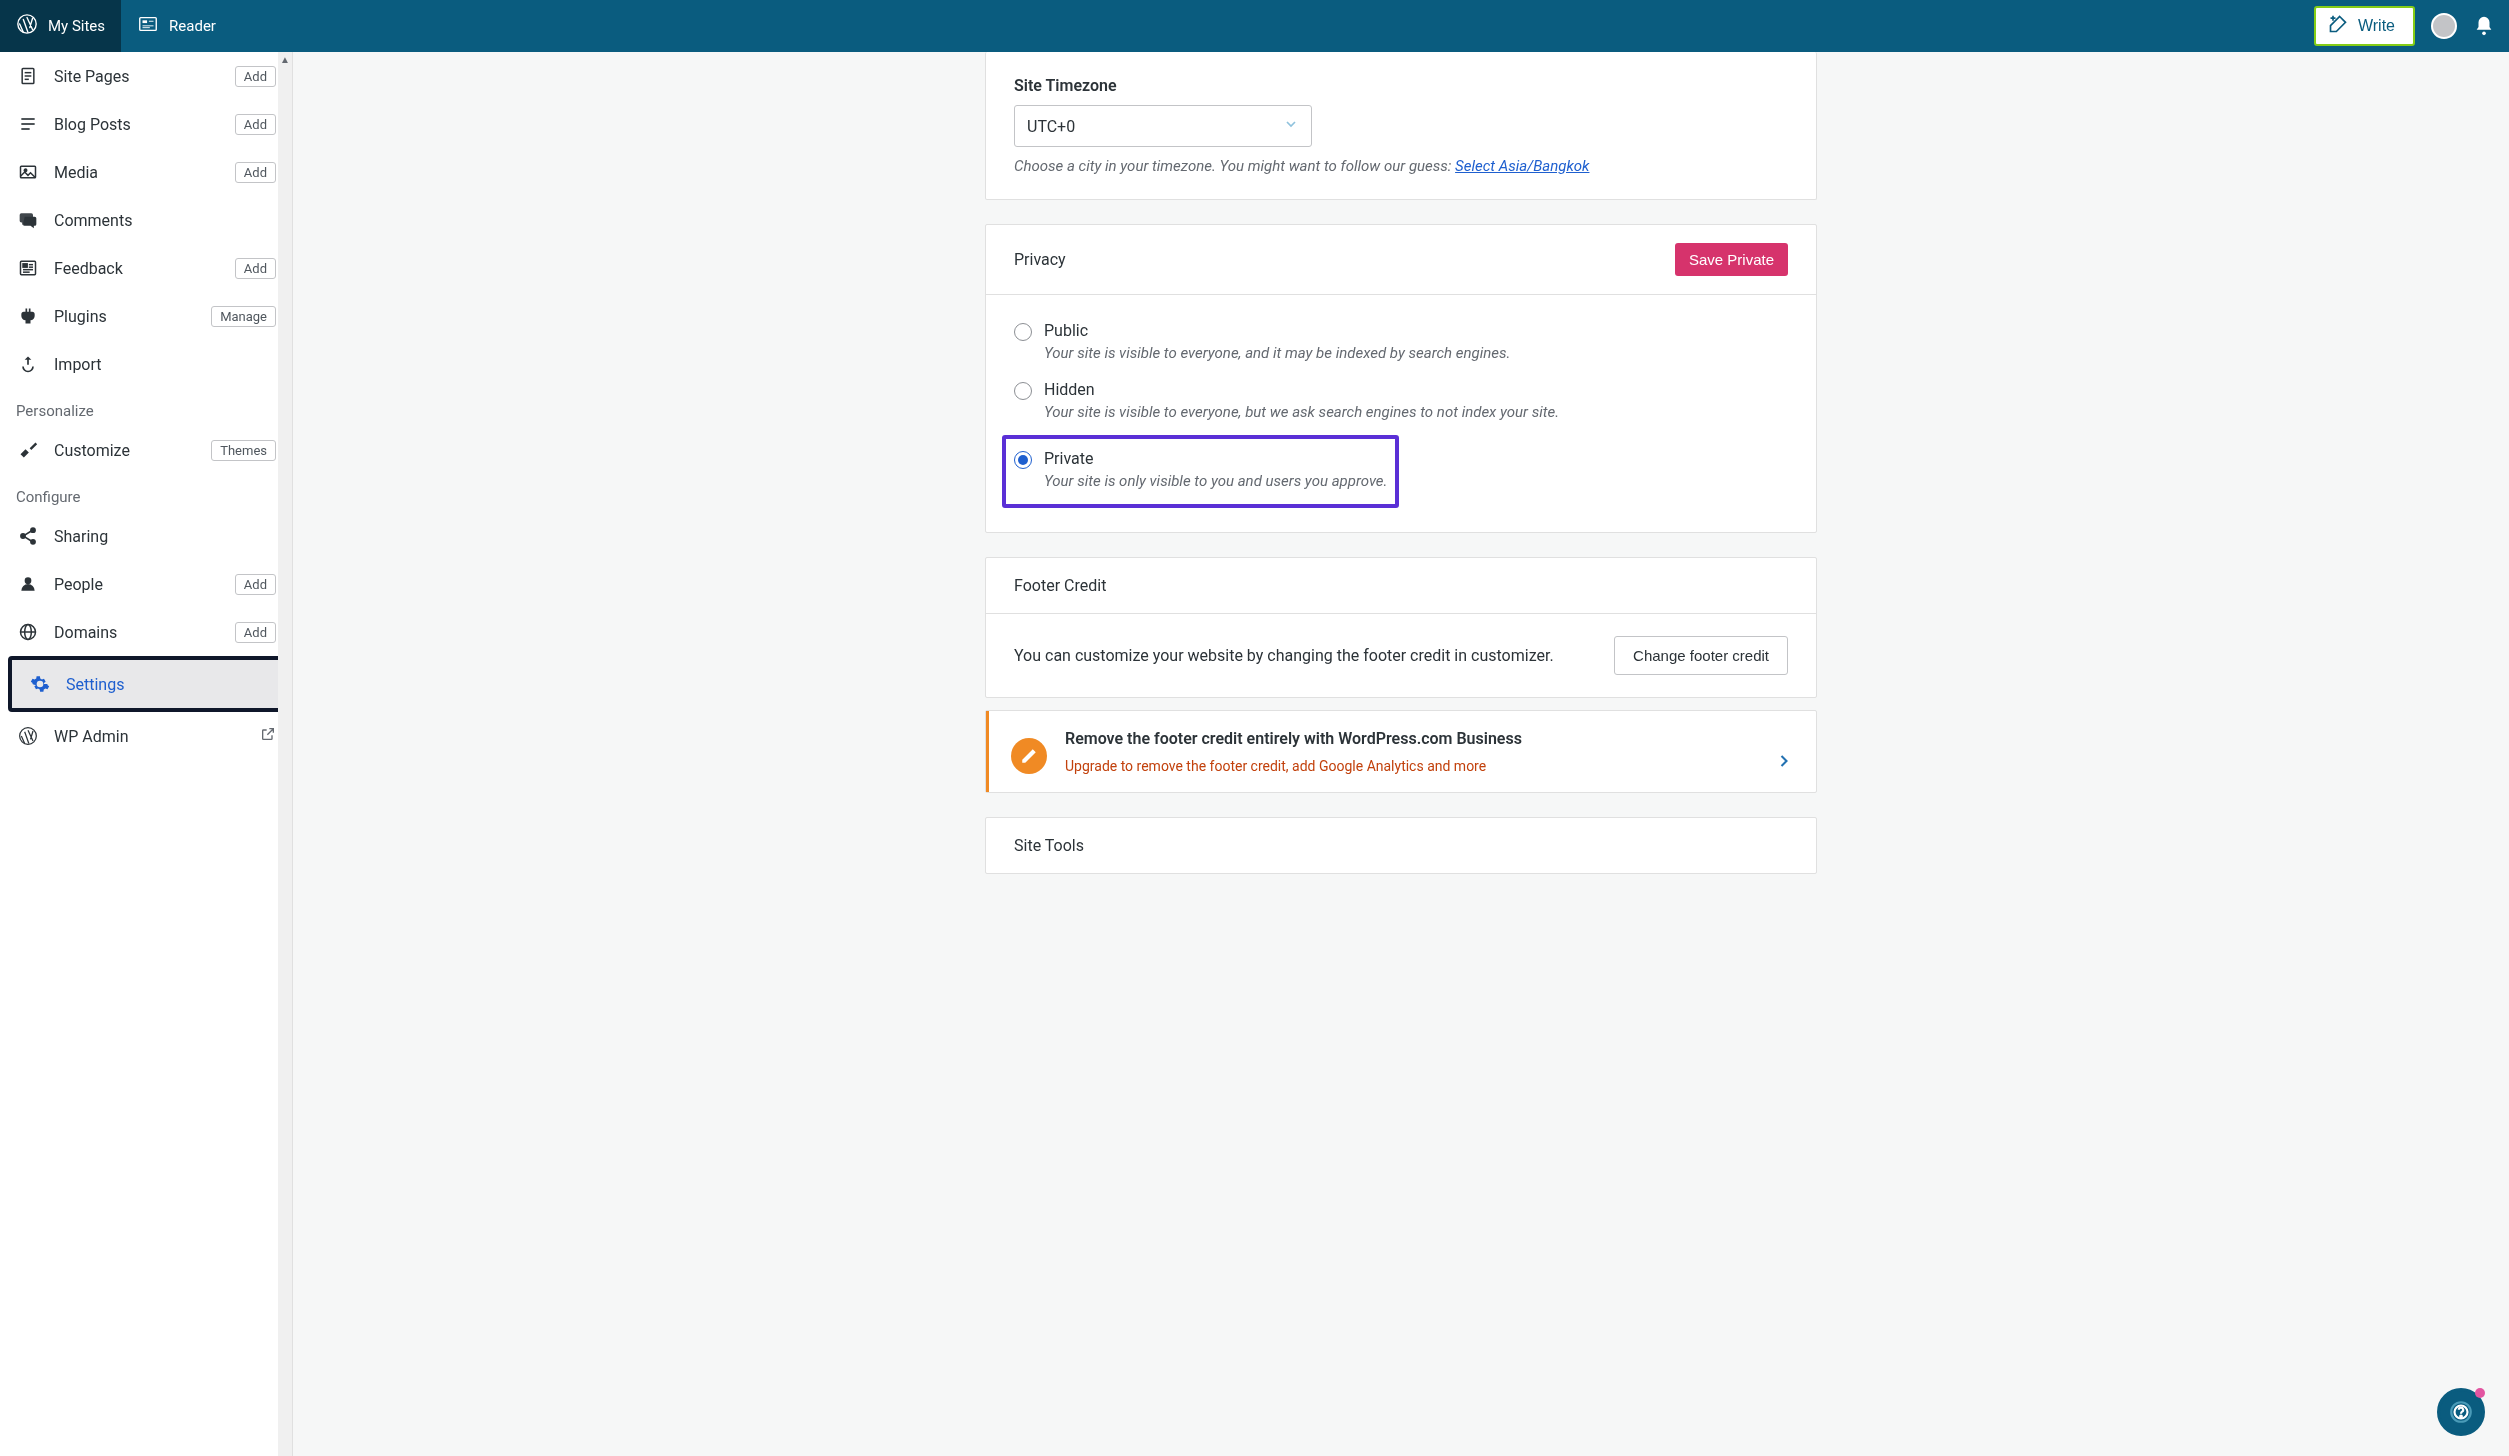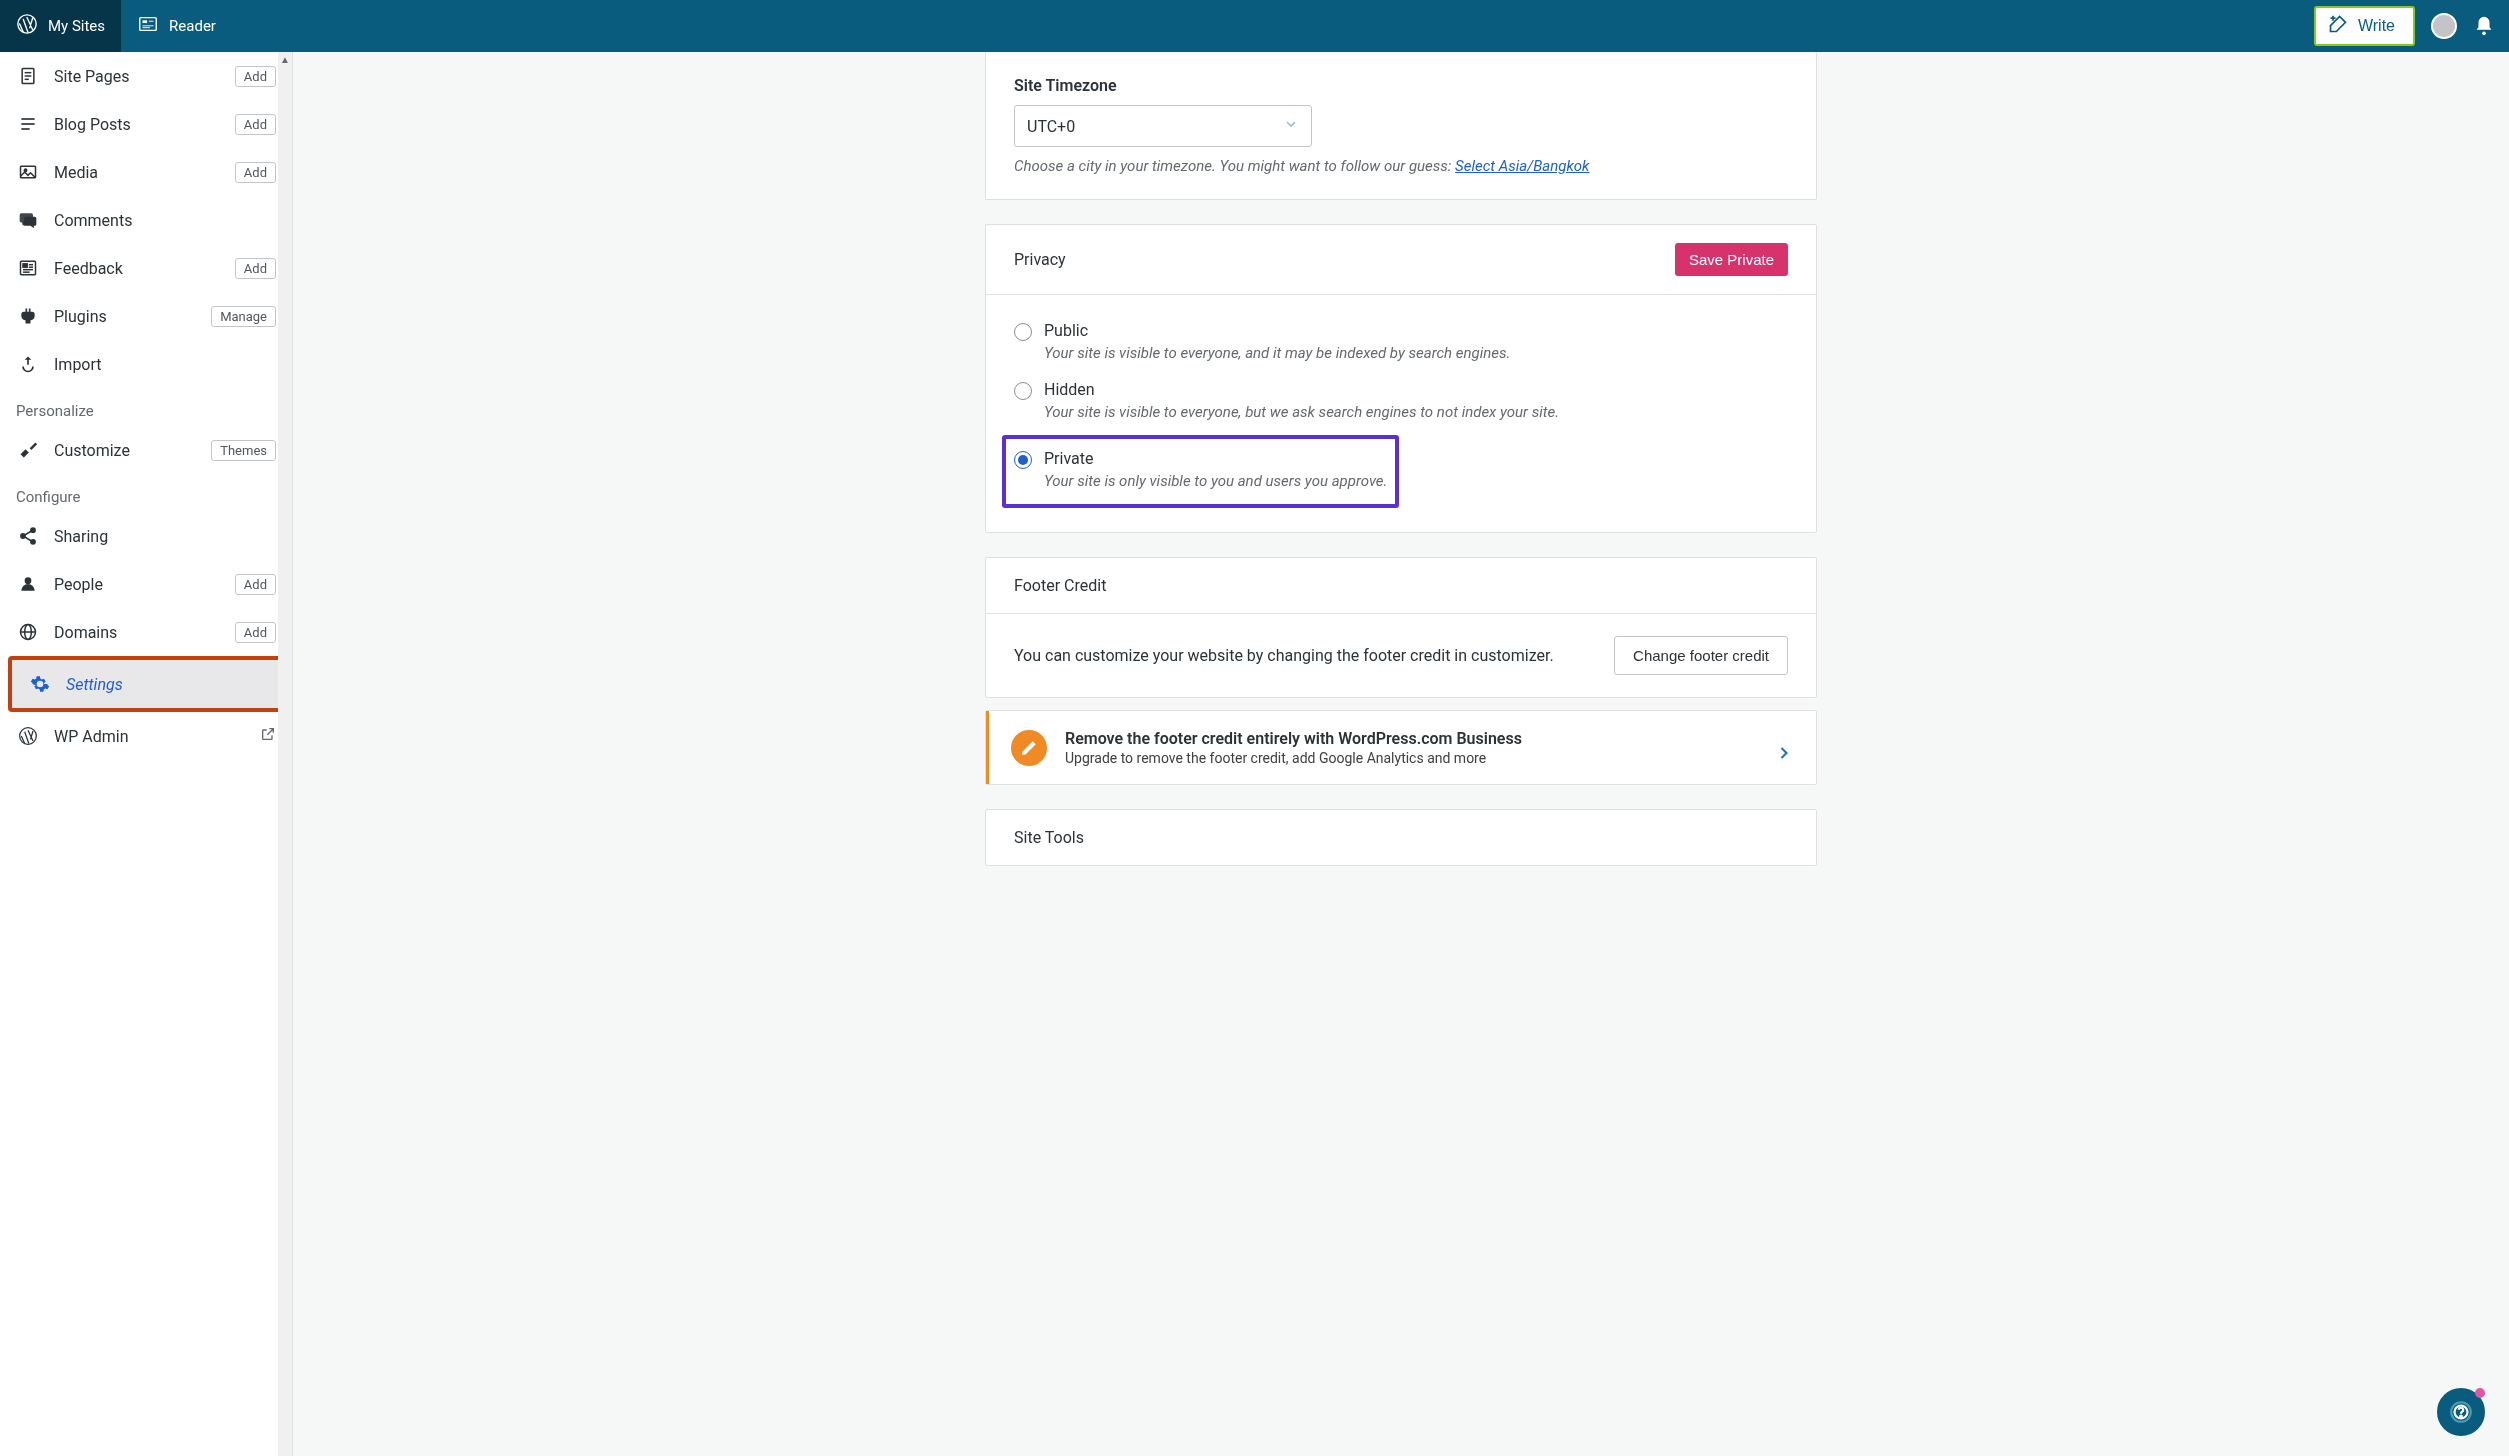--- a/index.html
+++ b/index.html
@@ -17,21 +17,21 @@
 .sidebar { width: 293px; background: #fff; border-right: 1px solid #e0e0e0; overflow-y: auto; position: relative; }
 .sidebar::-webkit-scrollbar { width: 14px; }
 .sidebar::-webkit-scrollbar-track { background: #f0f0f0; }
 .sidebar::-webkit-scrollbar-thumb { background: #c3c4c7; }
 .side-item { display: flex; align-items: center; padding: 12px 16px; cursor: pointer; font-size: 16px; color: #2c3338; }
 .side-item.selected { background: #e8e8ea; color: #1e5fcf; }
 .side-icon { width: 24px; height: 24px; margin-right: 14px; display: flex; align-items: center; justify-content: center; }
 .side-label { flex: 1; }
 .side-badge { border: 1px solid #c3c4c7; background: #fff; color: #50575e; padding: 2px 8px; border-radius: 3px; font-size: 13px; cursor: pointer; }
 .side-section { padding: 14px 16px 6px; color: #646970; font-size: 15px; }
-.highlight-box { border: 4px solid #c2410c; border-radius: 4px; margin: 0 4px 0 8px; font-style: italic; }
+.highlight-box { border: 4px solid #0f172a; border-radius: 4px; margin: 0 4px 0 8px; }
 .content { flex: 1; overflow-y: auto; padding: 0; display: flex; justify-content: center; }
 .content-inner { width: 832px; max-width: 90%; padding-bottom: 40px; }
 .card { background: #fff; border: 1px solid #e0e0e0; border-radius: 2px; margin-top: 24px; }
 .card-body { padding: 24px 28px; }
 .card-header { padding: 18px 28px; border-bottom: 1px solid #e0e0e0; display: flex; align-items: center; justify-content: space-between; font-size: 16px; color: #2c3338; }
 .form-label { font-weight: 600; font-size: 16px; margin-bottom: 10px; display: block; }
 .select { width: 298px; border: 1px solid #c3c4c7; border-radius: 3px; padding: 10px 12px; font-size: 16px; display: flex; align-items: center; justify-content: space-between; cursor: pointer; }
 .chev { color: #8fc2dd; }
 .helper { color: #646970; font-style: italic; font-size: 15px; margin-top: 10px; }
 .helper a { color: #1e5fcf; text-decoration: underline; }
@@ -44,21 +44,21 @@
 .radio-content { flex: 1; }
 .radio-label { font-size: 16px; color: #2c3338; }
 .radio-desc { color: #646970; font-style: italic; font-size: 15px; margin-top: 4px; margin-bottom: 10px; }
 .privacy-highlight { border: 4px solid #5a2fd6; border-radius: 3px; padding: 6px 8px 0; margin-left: -12px; margin-right: 0; width: fit-content; }
 .footer-body { padding: 22px 28px; display: flex; align-items: center; justify-content: space-between; }
 .footer-text { font-size: 16px; color: #2c3338; }
 .outline-btn { border: 1px solid #c3c4c7; background: #fff; color: #2c3338; padding: 10px 18px; border-radius: 3px; font-size: 15px; cursor: pointer; }
 .upsell { display: flex; align-items: flex-end; padding: 18px 22px; border-left: 3px solid #f08a24; margin: 0; cursor: pointer; }
 .upsell-icon { width: 36px; height: 36px; border-radius: 50%; background: #f08a24; margin-right: 18px; display: flex; align-items: center; justify-content: center; flex-shrink: 0; }
 .upsell-title { font-weight: 600; font-size: 16px; }
-.upsell-sub { color: #404040; font-size: 14px; margin-top: 2px; }
+.upsell-sub { color: #c2410c; font-size: 14px; margin-top: 10px; }
 .upsell-arrow { margin-left: auto; color: #2271b1; }
 .help-bubble { position: fixed; bottom: 20px; right: 24px; width: 48px; height: 48px; border-radius: 50%; background: #0a5c7f; border: 3px solid #0a5c7f; display: flex; align-items: center; justify-content: center; cursor: pointer; }
 .help-bubble::before { content: ""; position: absolute; top: -3px; right: -3px; width: 10px; height: 10px; background: #e255a1; border-radius: 50%; }
 .scroll-indicator { position: absolute; right: 0; top: 0; width: 14px; height: 100%; background: #f0f0f0; }
 .scroll-arrow-up { position: absolute; top: 0; left: 0; right: 0; height: 14px; display: flex; align-items: center; justify-content: center; font-size: 10px; color: #646970; }
 </style>
 </head>
 <body>
 
 <div class="topbar">

